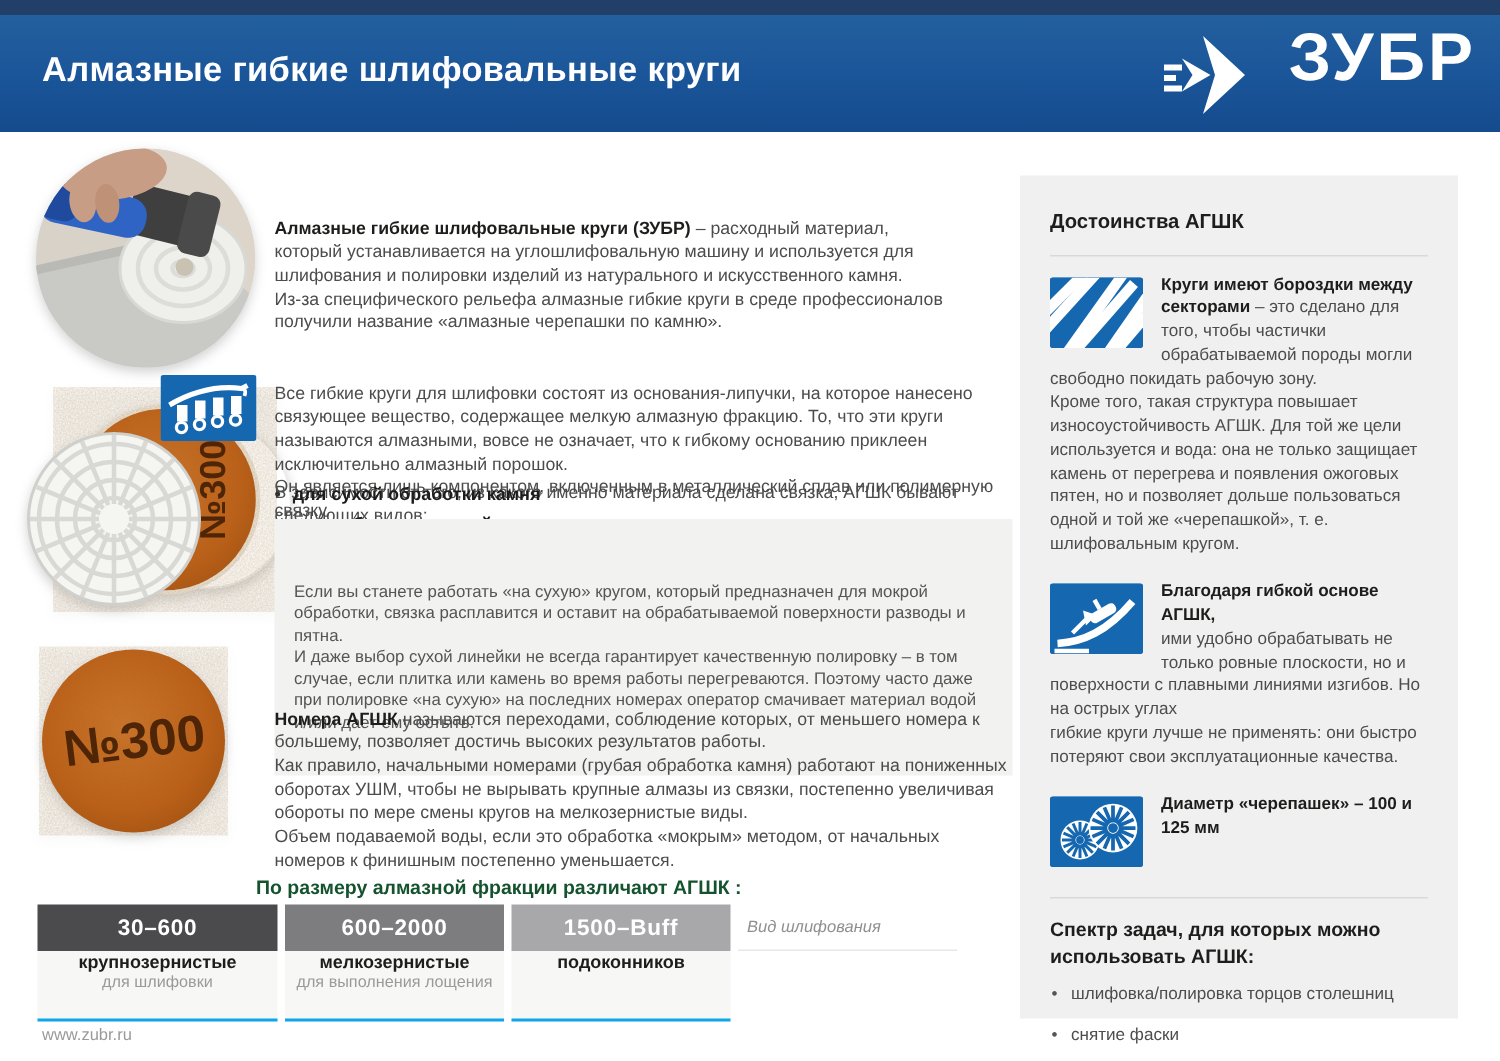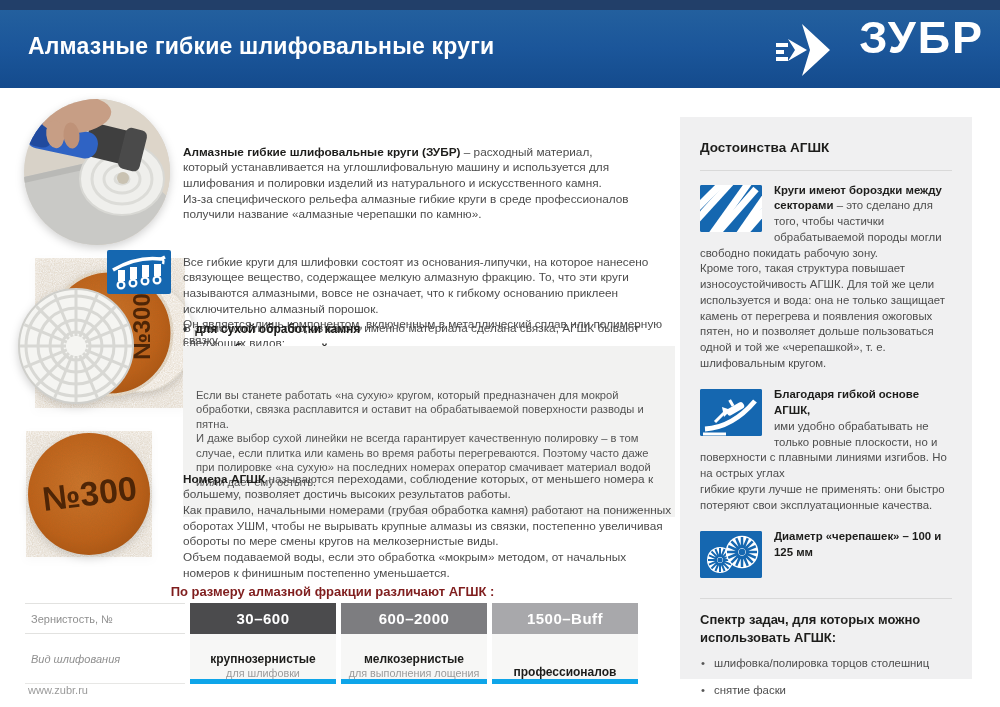--- a/index.html
+++ b/index.html
@@ -18,30 +18,30 @@
   
   .para{position:absolute;font-size:11.8px;line-height:1.33;white-space:pre-line;color:#4c4c4c;}
   .b{font-weight:bold;color:#1d1d1b;}
   .blt{position:absolute;left:183px;width:492px;font-size:12px;}
   .blt div{margin-bottom:6px;font-weight:bold;color:#1d1d1b;}
   .blt div::before{content:"•";color:#333;margin-right:8px;font-weight:bold;}
   .notebox{position:absolute;left:183px;top:346px;width:466px;background:#f2f2f1;
            padding:27px 13px;font-size:11.2px;line-height:1.3;white-space:pre-line;color:#555;}
   
   .ft-title{position:absolute;left:25px;top:584px;width:615px;text-align:center;
-            font-size:13px;font-weight:bold;color:#7f1d1d;}
+            font-size:13px;font-weight:bold;color:#14532d;}
   .ftable{position:absolute;left:25px;top:603px;width:615px;display:grid;
           grid-template-columns:160px 146px 146px 146px;column-gap:5px;row-gap:0;}
   .ft-label{font-size:11px;color:#8f8f8f;display:flex;align-items:center;padding-left:6px;
             border-top:1px solid #e2e2e0;border-bottom:1px solid #e2e2e0;}
   .ft-label2{border-top:none;border-bottom:1px solid #e7e7e5;font-style:italic;}
   .ft-grit{height:31px;display:flex;align-items:center;justify-content:center;
            color:#fff;font-weight:bold;font-size:15px;letter-spacing:.5px;}
   .ft-kind{background:#f7f7f6;height:45px;display:flex;flex-direction:column;align-items:center;
-           justify-content:flex-end;border-bottom:5px solid #0ea5e9;}
+           justify-content:flex-start;border-bottom:2px solid #0ea5e9;}
   .ft-kind .k1{font-size:12px;font-weight:bold;color:#1d1d1b;}
   .ft-kind .k2{font-size:10.8px;color:#9a9a9a;margin-top:1px;}
   
   .sidebar{position:absolute;left:680px;top:117px;width:292px;height:562px;background:#f0f0f1;
            box-sizing:border-box;padding:20px 20px 16px 20px;font-size:11.4px;line-height:1.38;color:#4d4d4d;}
   .sb-h{font-size:13.5px;font-weight:bold;color:#1d1d1b;margin:2px 0 12px 0;}
   .sb-div{border-top:1px solid #d9d9d9;margin:12px 0;}
   .sb-item{margin-bottom:16px;overflow:hidden;}
   .sb-item:after{content:"";display:block;clear:both;}
   .sb-icon{float:left;width:62px;height:47px;background:#1567b0;border-radius:2px;
@@ -203,35 +203,34 @@
   </div>
 
   <div class="para" style="left:183px;top:456px;width:492px">
     <span class="b">Номера АГШК</span><span> называются переходами, соблюдение которых, от меньшего номера к большему, позволяет достичь высоких результатов работы.
 Как правило, начальными номерами (грубая обработка камня) работают на пониженных оборотах УШМ, чтобы не вырывать крупные алмазы из связки, постепенно увеличивая обороты по мере смены кругов на мелкозернистые виды.
 Объем подаваемой воды, если это обработка «мокрым» методом, от начальных номеров к финишным постепенно уменьшается.</span>
   </div>
 
   <div class="ft-title">По размеру алмазной фракции различают АГШК :</div>
   <div class="ftable">
-    <div class="ft-label">Зернистость, №</div>
     <div class="ft-grit" style="background-color: rgb(75, 75, 77);">30–600</div>
     <div class="ft-grit" style="background-color: rgb(125, 125, 128);">600–2000</div>
     <div class="ft-grit" style="background-color: rgb(168, 168, 171);">1500–Buff</div>
     <div class="ft-label ft-label2">Вид шлифования</div>
     <div class="ft-kind">
       <span class="k1">крупнозернистые</span>
       <span class="k2">для шлифовки</span>
     </div>
     <div class="ft-kind">
       <span class="k1">мелкозернистые</span>
       <span class="k2">для выполнения лощения</span>
     </div>
     <div class="ft-kind">
-      <span class="k1">профессионалов</span>
+      <span class="k1">подоконников</span>
     </div>
   </div>
 
   <div class="sidebar">
     <div class="sb-h">Достоинства АГШК</div>
     <div class="sb-div"></div>
 
     <div class="sb-item">
       <span class="sb-icon">
         <svg width="62" height="47" viewBox="0 0 62 47">

